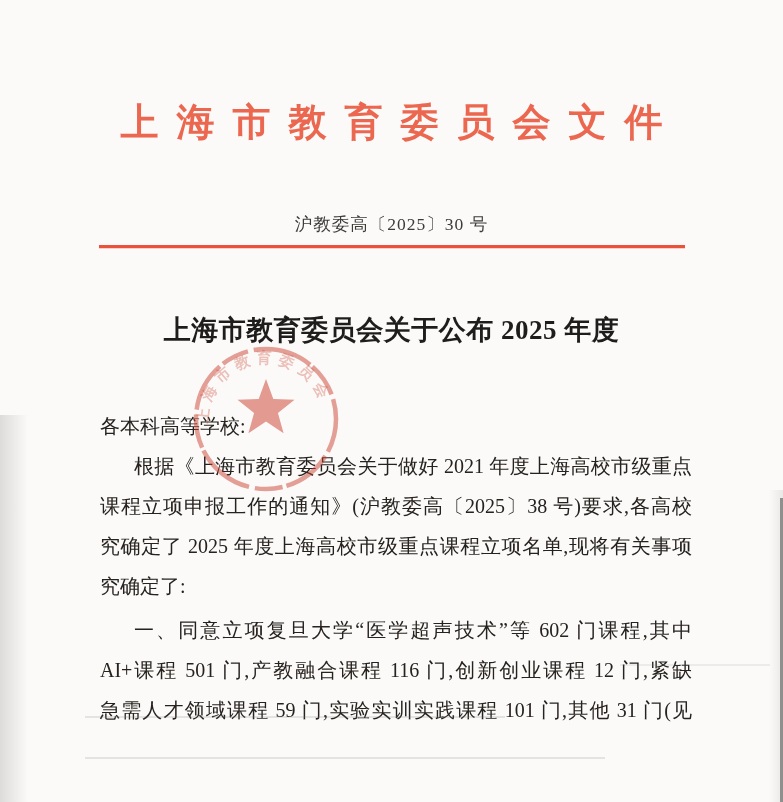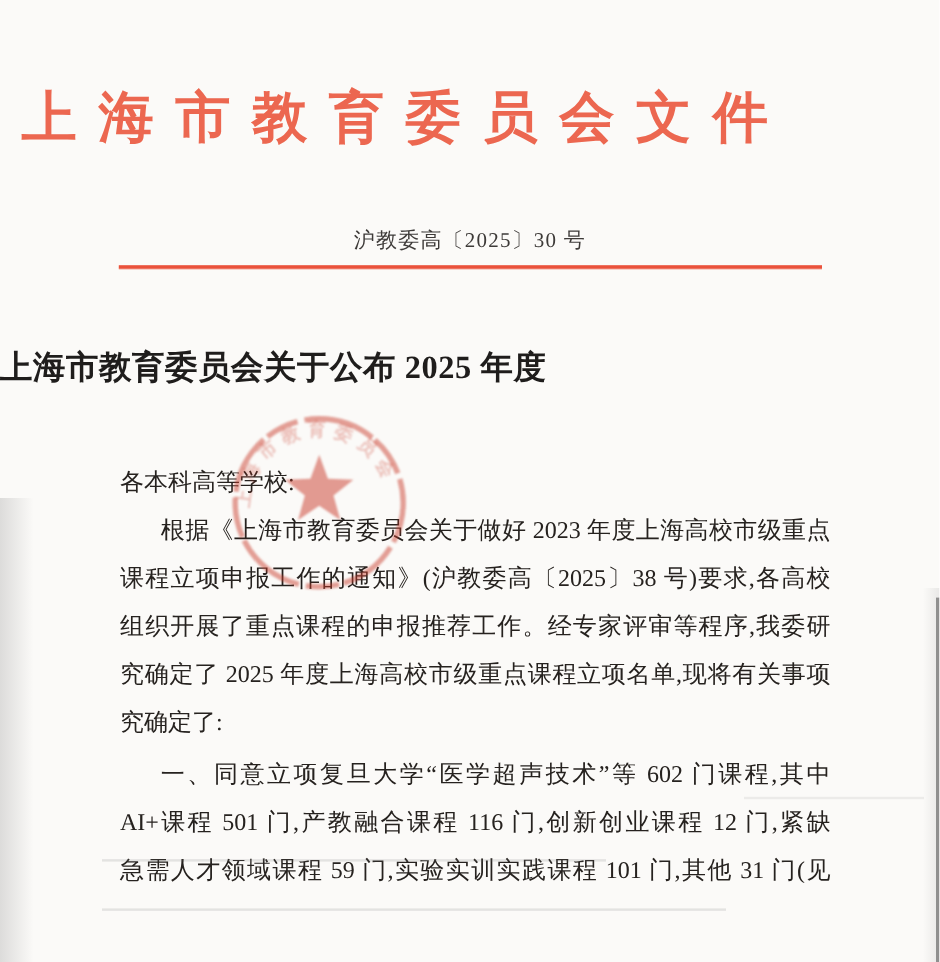--- a/index.html
+++ b/index.html
@@ -9,22 +9,23 @@
     height: 802px;
     margin: 0 auto;
     background: #fbfaf8;
     overflow: hidden;
     font-family: "Liberation Serif", "DejaVu Serif", serif;
     color: #262626;
   }
 
   
   .letterhead {
-    margin-top: 68px;
-    font-size: 46px;
+    margin-top: 92px;
+    text-align: center;
+    font-size: 38px;
     line-height: 60px;
     font-weight: 700;
     color: #ec6750;
     letter-spacing: 18px;
     text-indent: 18px;
     white-space: nowrap;
   }
 
   .doc-number {
     margin-top: 60px;
@@ -39,21 +40,21 @@
     width: 586px;
     height: 0;
     margin: 9px auto 0 auto;
     border-top: 3px solid #ea523b;
     box-shadow: 0 1px 0 rgba(234,82,59,0.25);
   }
 
   
   .doc-title {
     margin-top: 60px;
-    text-align: left;
+    text-align: center;
     font-size: 27px;
     line-height: 44px;
     font-weight: 700;
     color: #1f1d1c;
     letter-spacing: 0.5px;
   }
 
   
   .body-text {
     margin-top: 54px;
@@ -141,23 +142,22 @@
         </defs>
         <text font-size="15" fill="#c93a2a" letter-spacing="6" font-family="Liberation Serif, serif" font-weight="700">
           <textPath href="#sealArc" startOffset="6%">上海市教育委员会</textPath>
         </text>
       </g>
     </svg>
   </div>
 
   <div class="body-text">
     <div class="body-line">各本科高等学校:</div>
-    <div class="body-line fill indent">根据《上海市教育委员会关于做好 2023 年度上海高校市级重点</div>
+    <div class="body-line fill indent">根据《上海市教育委员会关于做好 2021 年度上海高校市级重点</div>
     <div class="body-line fill">课程立项申报工作的通知》(沪教委高〔2025〕38 号)要求,各高校</div>
-    <div class="body-line fill">组织开展了重点课程的申报推荐工作。经专家评审等程序,我委研</div>
     <div class="body-line fill">究确定了 2025 年度上海高校市级重点课程立项名单,现将有关事项</div>
     <div class="body-line">究确定了:</div>
     <div class="body-line fill indent para-gap">一、同意立项复旦大学“医学超声技术”等 602 门课程,其中</div>
     <div class="body-line fill">AI+课程 501 门,产教融合课程 116 门,创新创业课程 12 门,紧缺</div>
     <div class="body-line fill">急需人才领域课程 59 门,实验实训实践课程 101 门,其他 31 门(见</div>
   </div>
 
   <div class="edge-left"></div>
   <div class="edge-right-band"></div>
   <div class="edge-right-line"></div>

